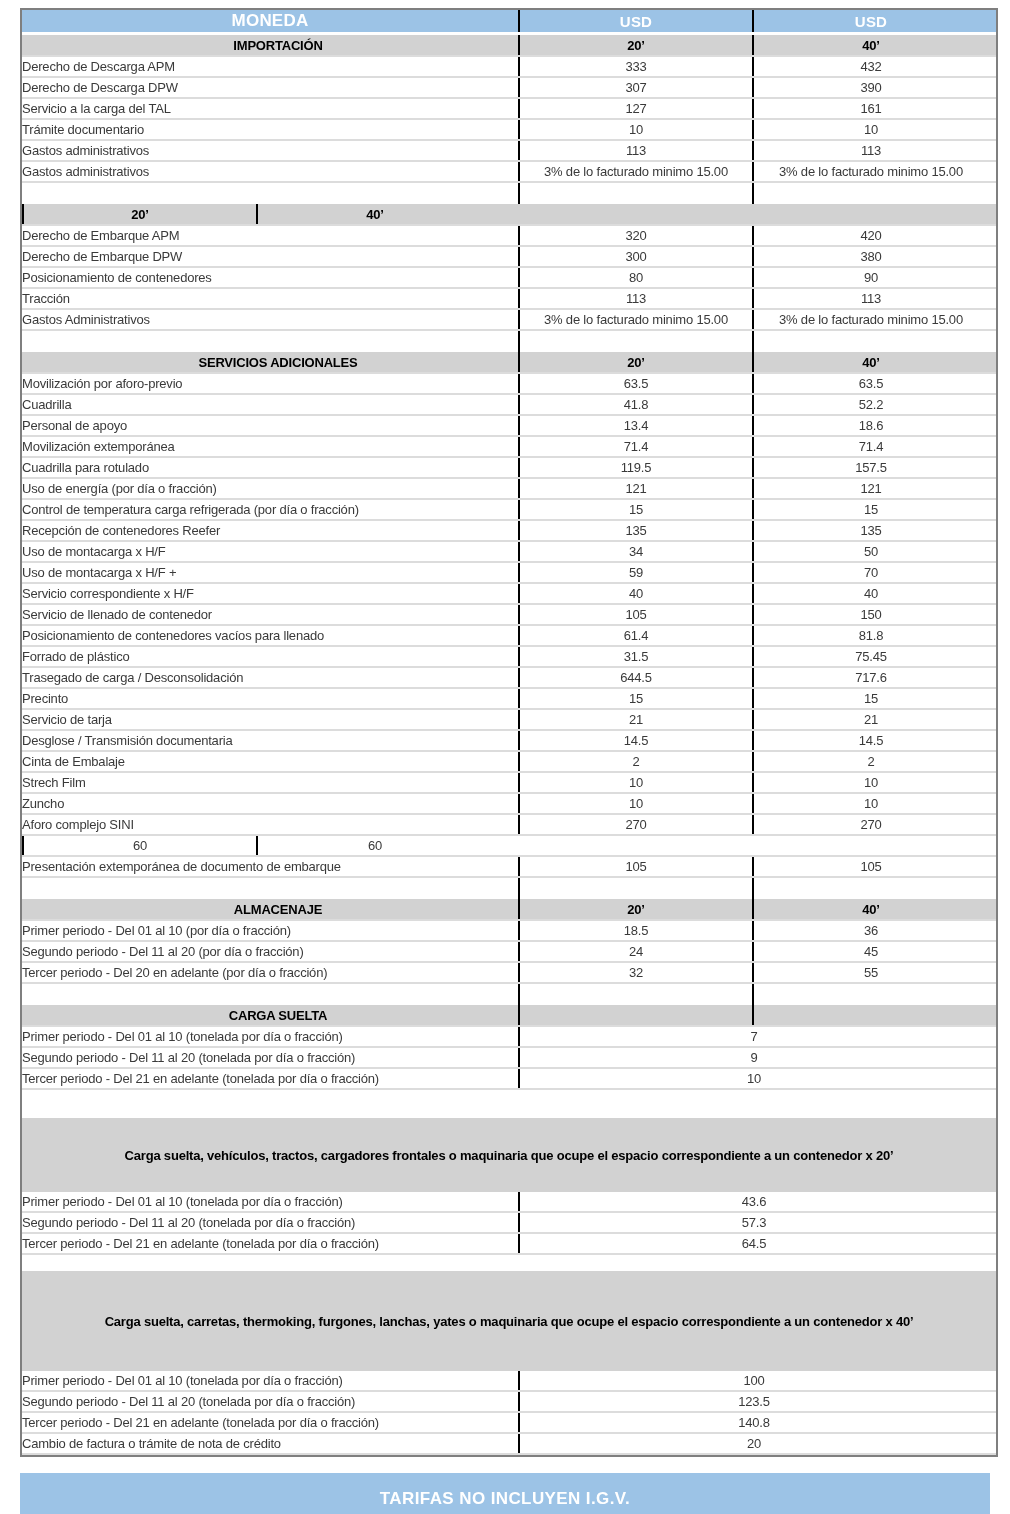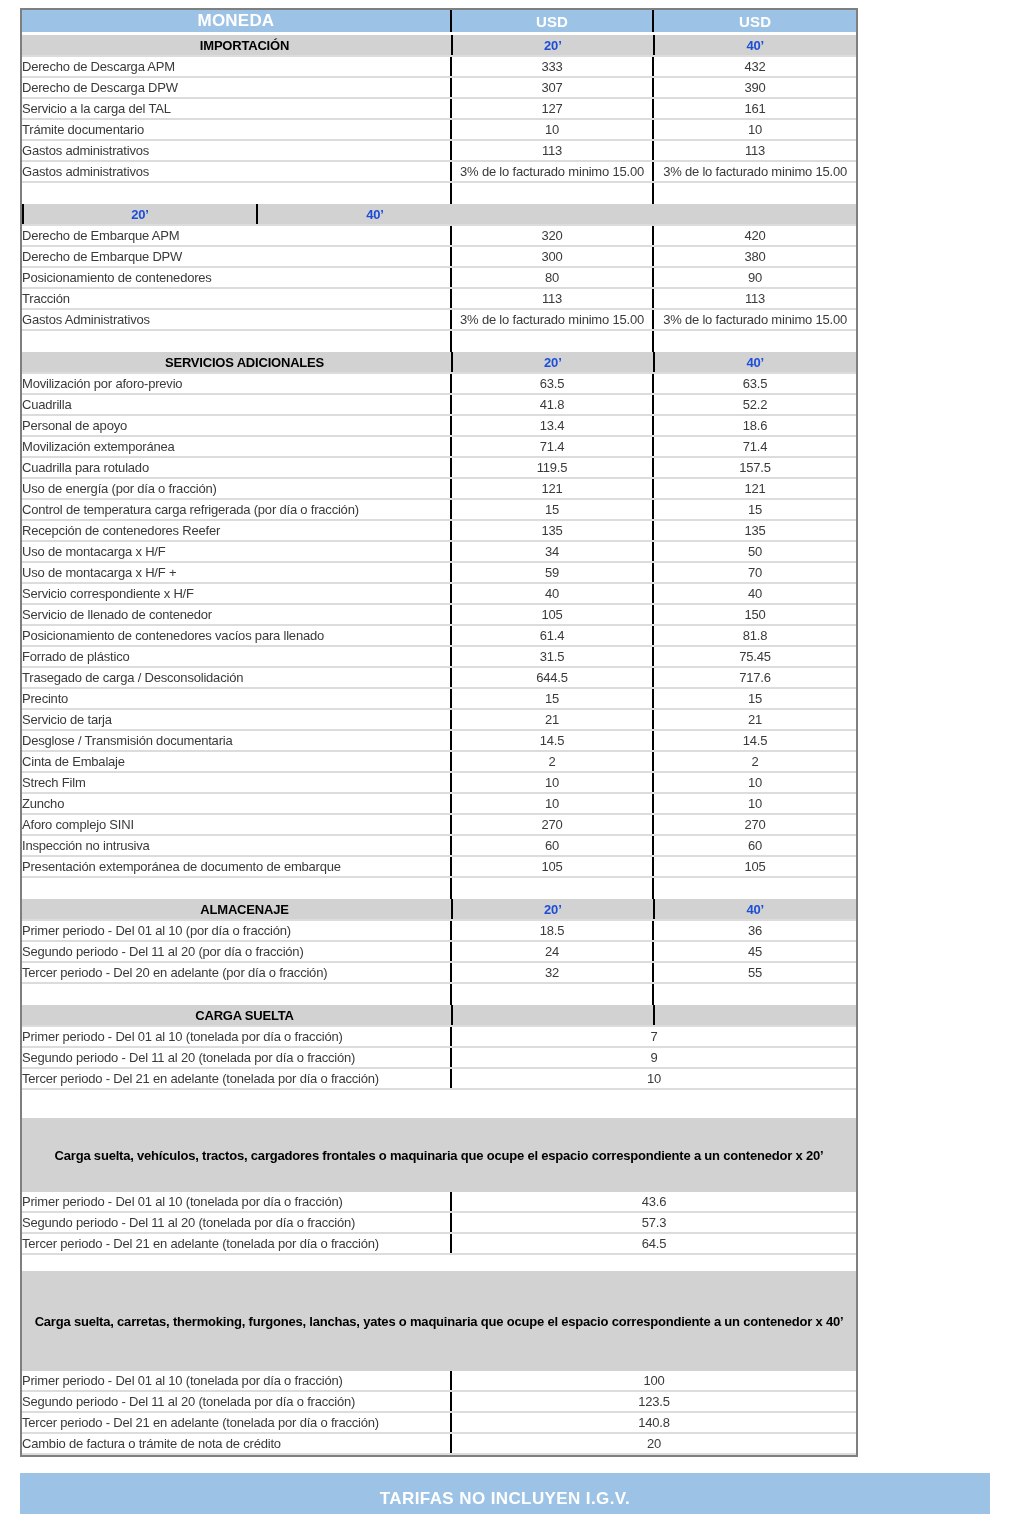--- a/index.html
+++ b/index.html
@@ -2,34 +2,34 @@
 <html><head>
 <meta charset="utf-8">
 <style>
   html,body{margin:0;padding:0;}
   body{
     width:1010px;height:1514px;position:relative;background:#ffffff;
     font-family:"Liberation Sans", sans-serif;font-size:13px;letter-spacing:-0.2px;
     overflow:hidden;
   }
   .table-outer{
-    position:absolute;left:20px;top:8px;width:838px;
+    position:absolute;left:20px;top:8px;width:978px;
     border:2px solid #7F7F7F;box-sizing:border-box;background:#ffffff;
   }
   .r{display:flex;box-sizing:border-box;height:21px;border-bottom:2px solid #DCDCDC;background:#fff;}
   .r.hdr{height:22px;background:#D2D2D2;font-weight:bold;}
   .r.blue{height:25px;background:#9CC3E6;border-bottom:3px solid #ffffff;font-weight:bold;}
   .r.gaprow{border-bottom:none;}
   .c{display:flex;align-items:center;box-sizing:border-box;overflow:hidden;white-space:nowrap;}
   .c1{width:496px;color:#3A3A3A;}
   .c1.center{justify-content:center;padding-left:16px;color:#000;}
   .c2{width:234px;border-left:2px solid #000;justify-content:center;color:#3A3A3A;}
   .c3{width:236px;border-left:2px solid #000;justify-content:center;color:#3A3A3A;}
   .cm{width:470px;border-left:2px solid #000;justify-content:center;color:#3A3A3A;}
-  .hdr .c2,.hdr .c3{color:#1d4ed8;}
+  .hdr .c2,.hdr .c3{color:#000000;}
   .blue .c1,.blue .c2,.blue .c3{color:#ffffff;justify-content:center;padding-left:0;}
   .blue .c1{font-size:17px;letter-spacing:0.2px;}
   .blue .c2,.blue .c3{font-size:15px;letter-spacing:0.2px;}
   .banner{
     background:#D2D2D2;display:flex;align-items:center;justify-content:center;
     font-weight:bold;color:#000;text-align:center;box-sizing:border-box;padding:15px 10px;
   }
   .tgap{background:#ffffff;}
   .footer-banner{
     position:absolute;left:20px;top:1473px;width:970px;height:52px;
@@ -229,21 +229,20 @@
       <div class="c c1">Zuncho</div>
       <div class="c c2">10</div>
       <div class="c c3">10</div>
     </div>
     <div class="r">
       <div class="c c1">Aforo complejo SINI</div>
       <div class="c c2">270</div>
       <div class="c c3">270</div>
     </div>
     <div class="r">
-      <div class="c c1">Inspección no intrusiva</div>
       <div class="c c2">60</div>
       <div class="c c3">60</div>
     </div>
     <div class="r">
       <div class="c c1">Presentación extemporánea de documento de embarque</div>
       <div class="c c2">105</div>
       <div class="c c3">105</div>
     </div>
     <div class="r gaprow">
       <div class="c c1"></div>

